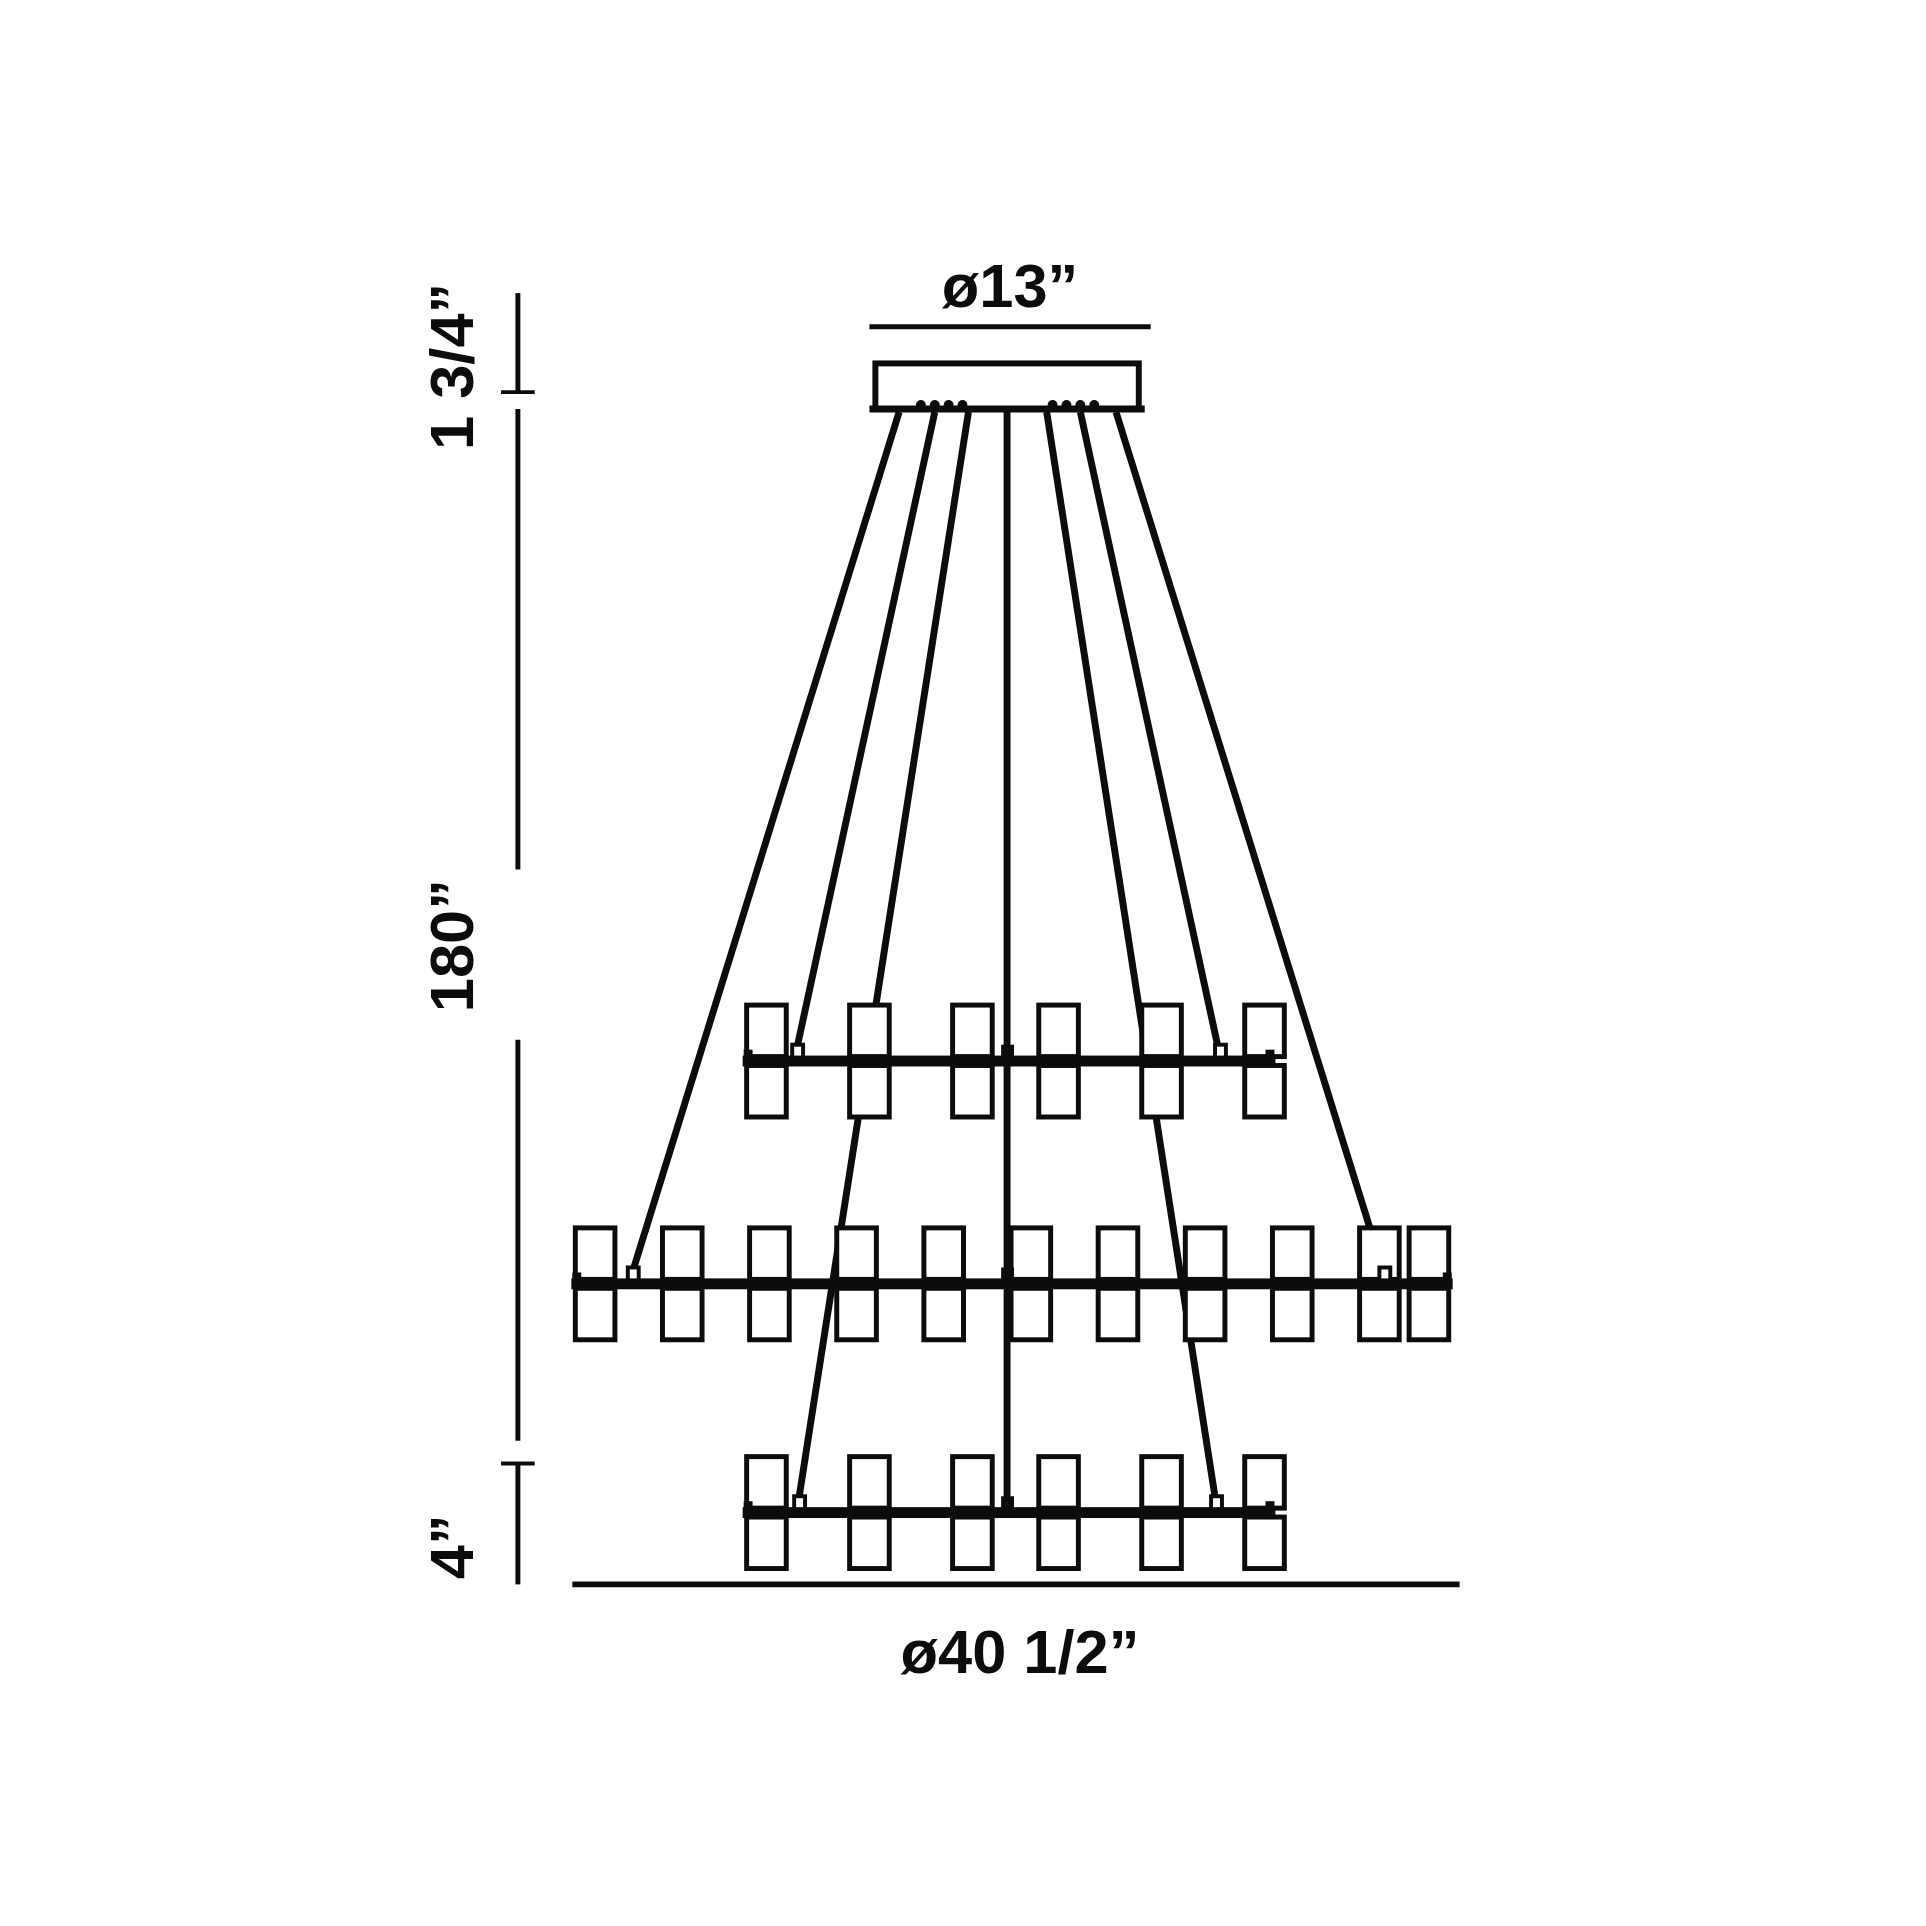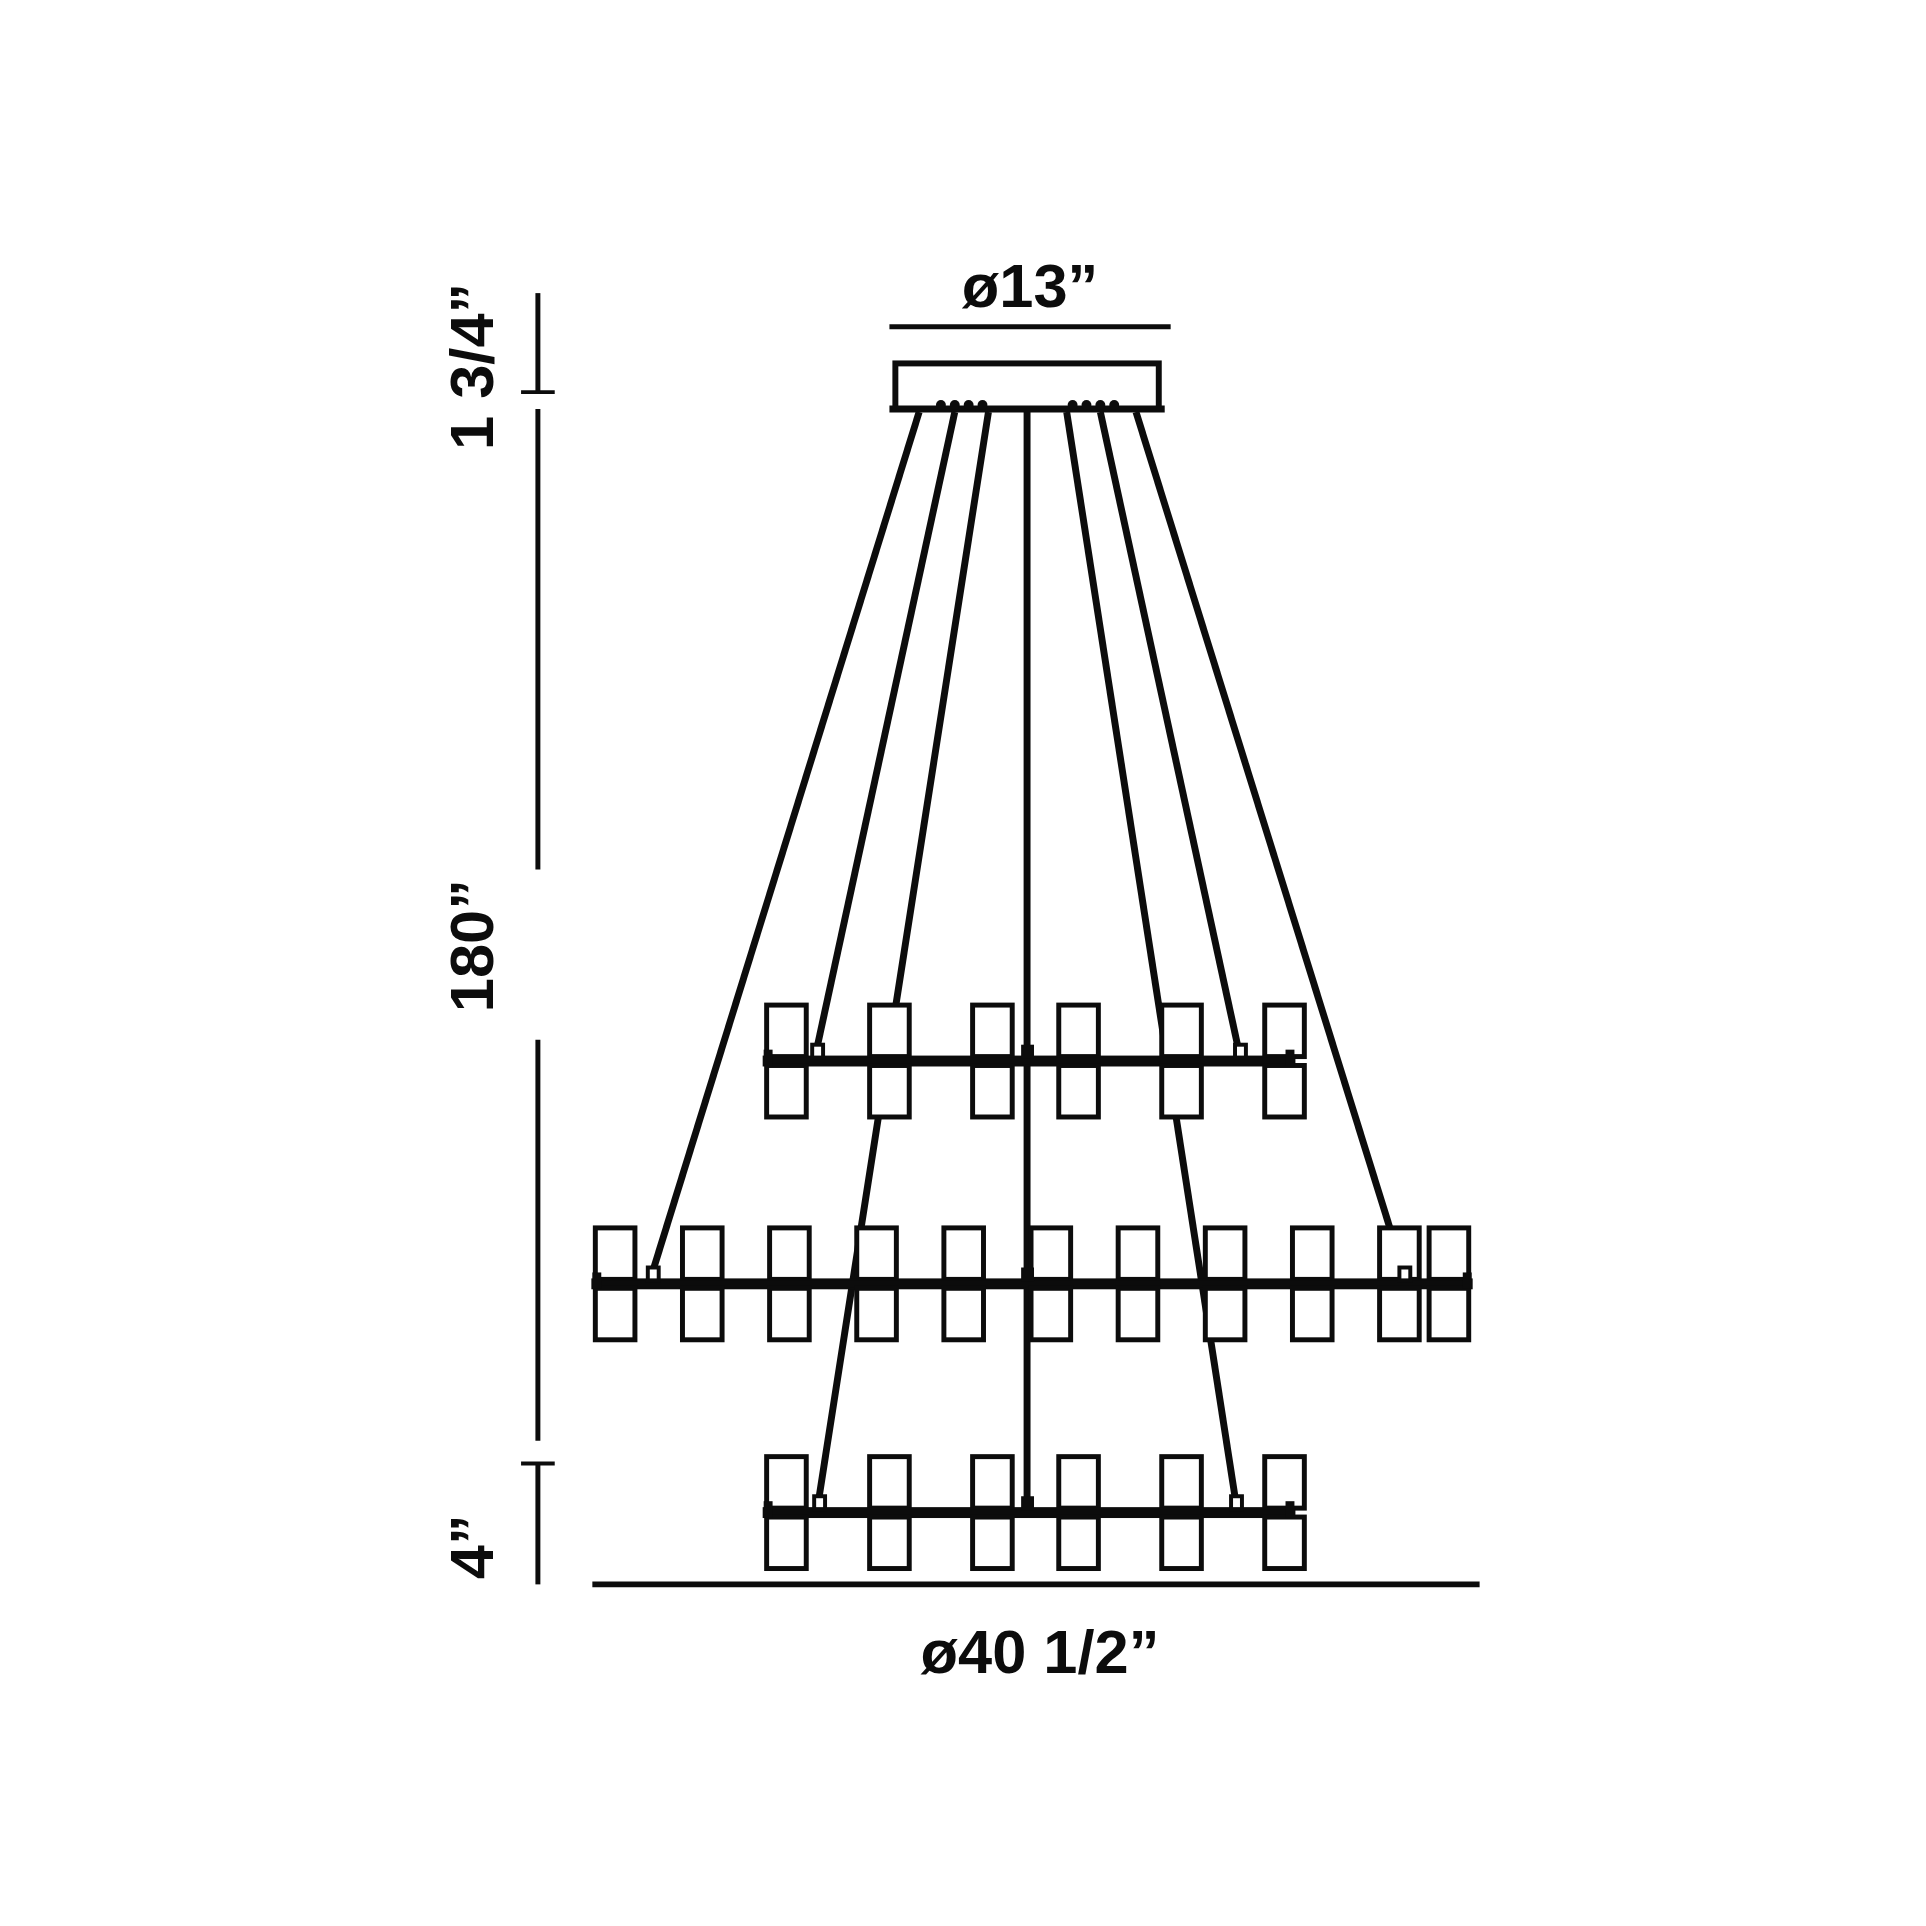--- a/index.html
+++ b/index.html
@@ -11,21 +11,20 @@
     width: 1927px;
     height: 1927px;
     font-family: "Liberation Sans", sans-serif;
     overflow: hidden;
   }
   #drawing-root {
     position: relative;
     width: 1731px;
     height: 1927px;
     background: #ffffff;
-    margin-left: 20px;
   }
   svg#spec-svg {
     position: absolute;
     top: 0;
     left: 0;
     width: 1927px;
     height: 1927px;
     display: block;
   }
   .dim-text {

